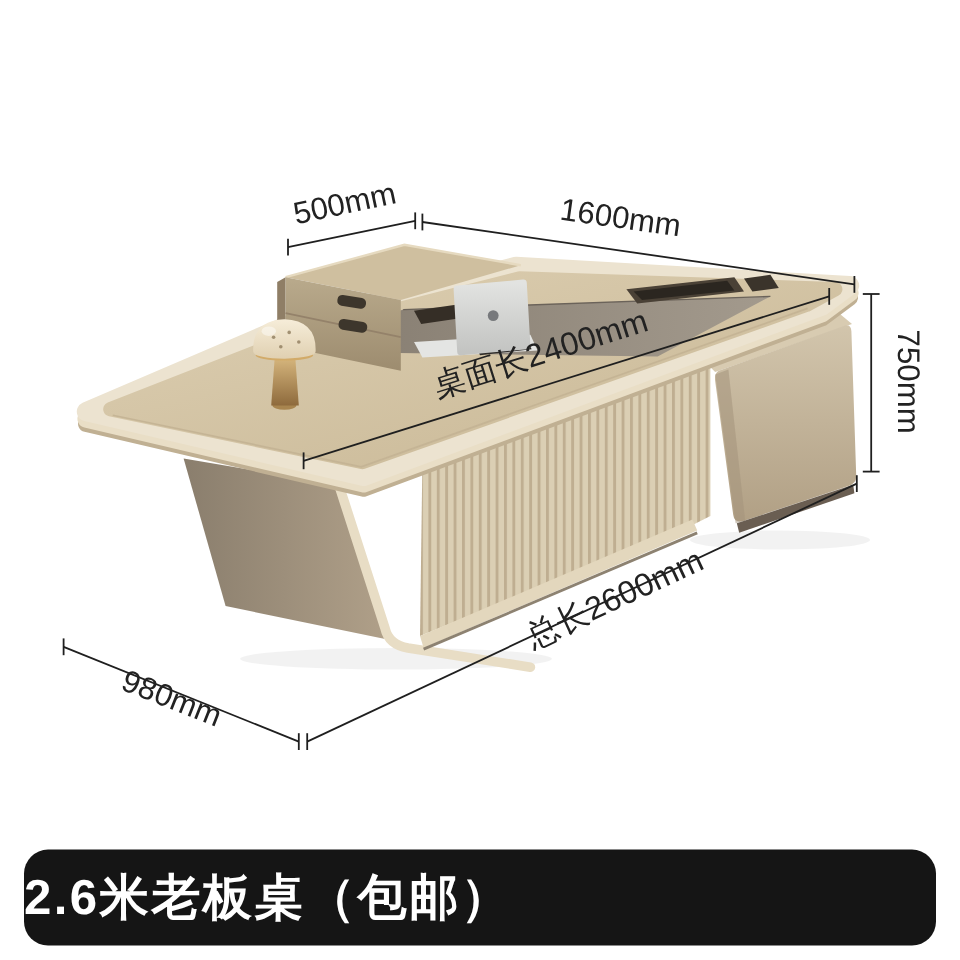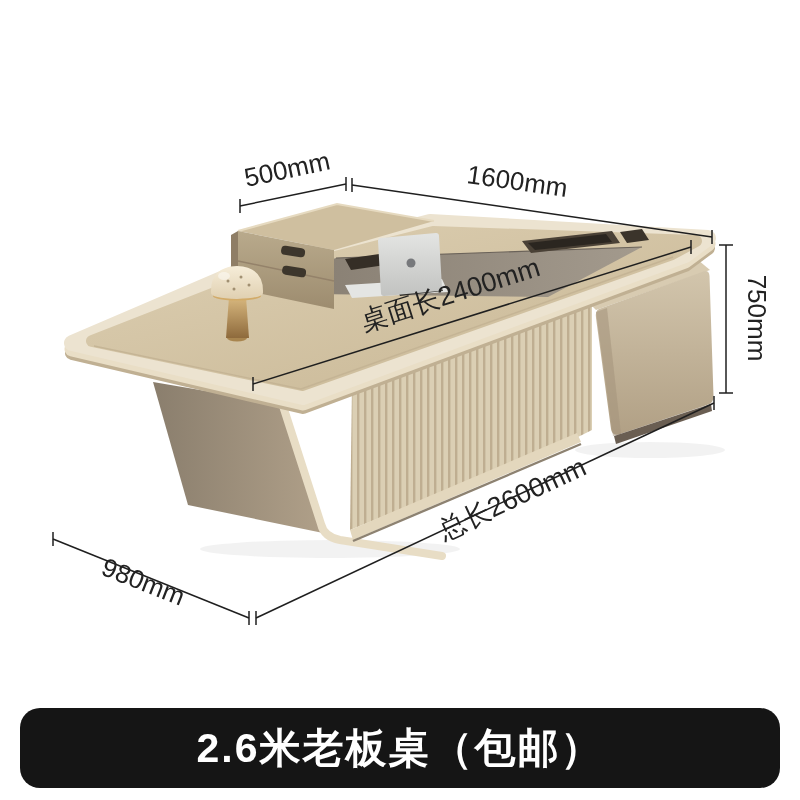--- a/index.html
+++ b/index.html
@@ -6,21 +6,21 @@
   .stage{
     position:relative;width:800px;height:800px;background:#ffffff;overflow:hidden;
     font-family:"Liberation Sans","DejaVu Sans",sans-serif;
   }
   .illustration{position:absolute;left:0;top:0;width:800px;height:800px;}
   .dim-label{font-size:26px;fill:#222222;}
   .dim-label-big{font-size:27px;fill:#222222;}
   .banner{
     position:absolute;left:20px;top:708px;width:760px;height:80px;
     background:#151515;border-radius:20px;
-    display:flex;align-items:center;justify-content:center;
+    display:flex;align-items:center;
   }
   .banner-title{
     color:#ffffff;font-size:41px;font-weight:bold;letter-spacing:2px;
     font-family:"Liberation Sans","DejaVu Sans",sans-serif;
   }
 </style>
 </head>
 <body>
 
 <div class="stage">

